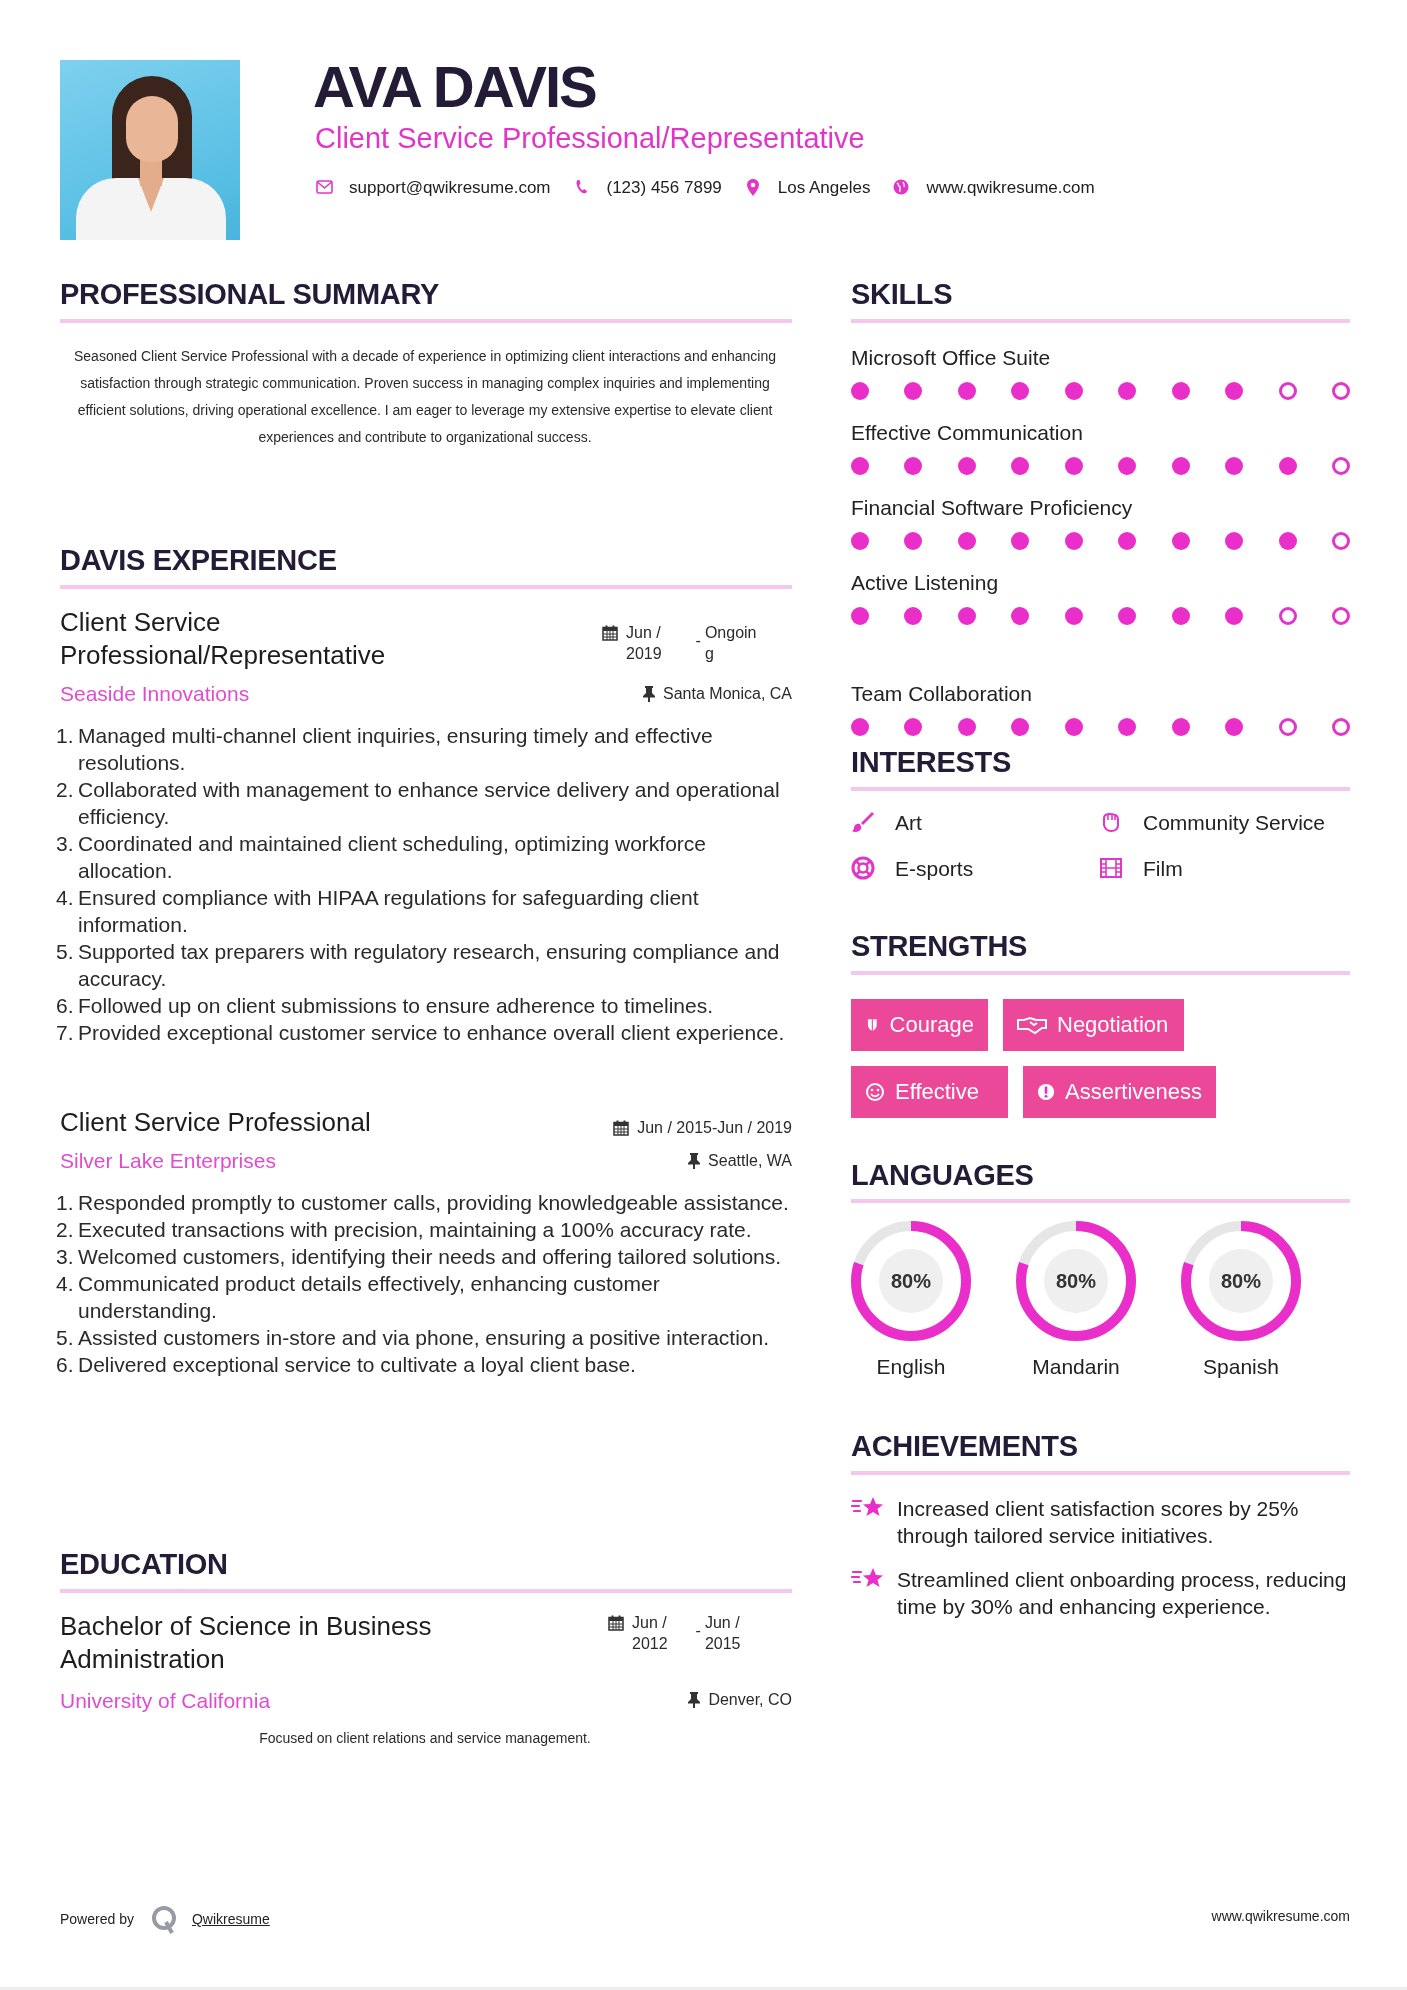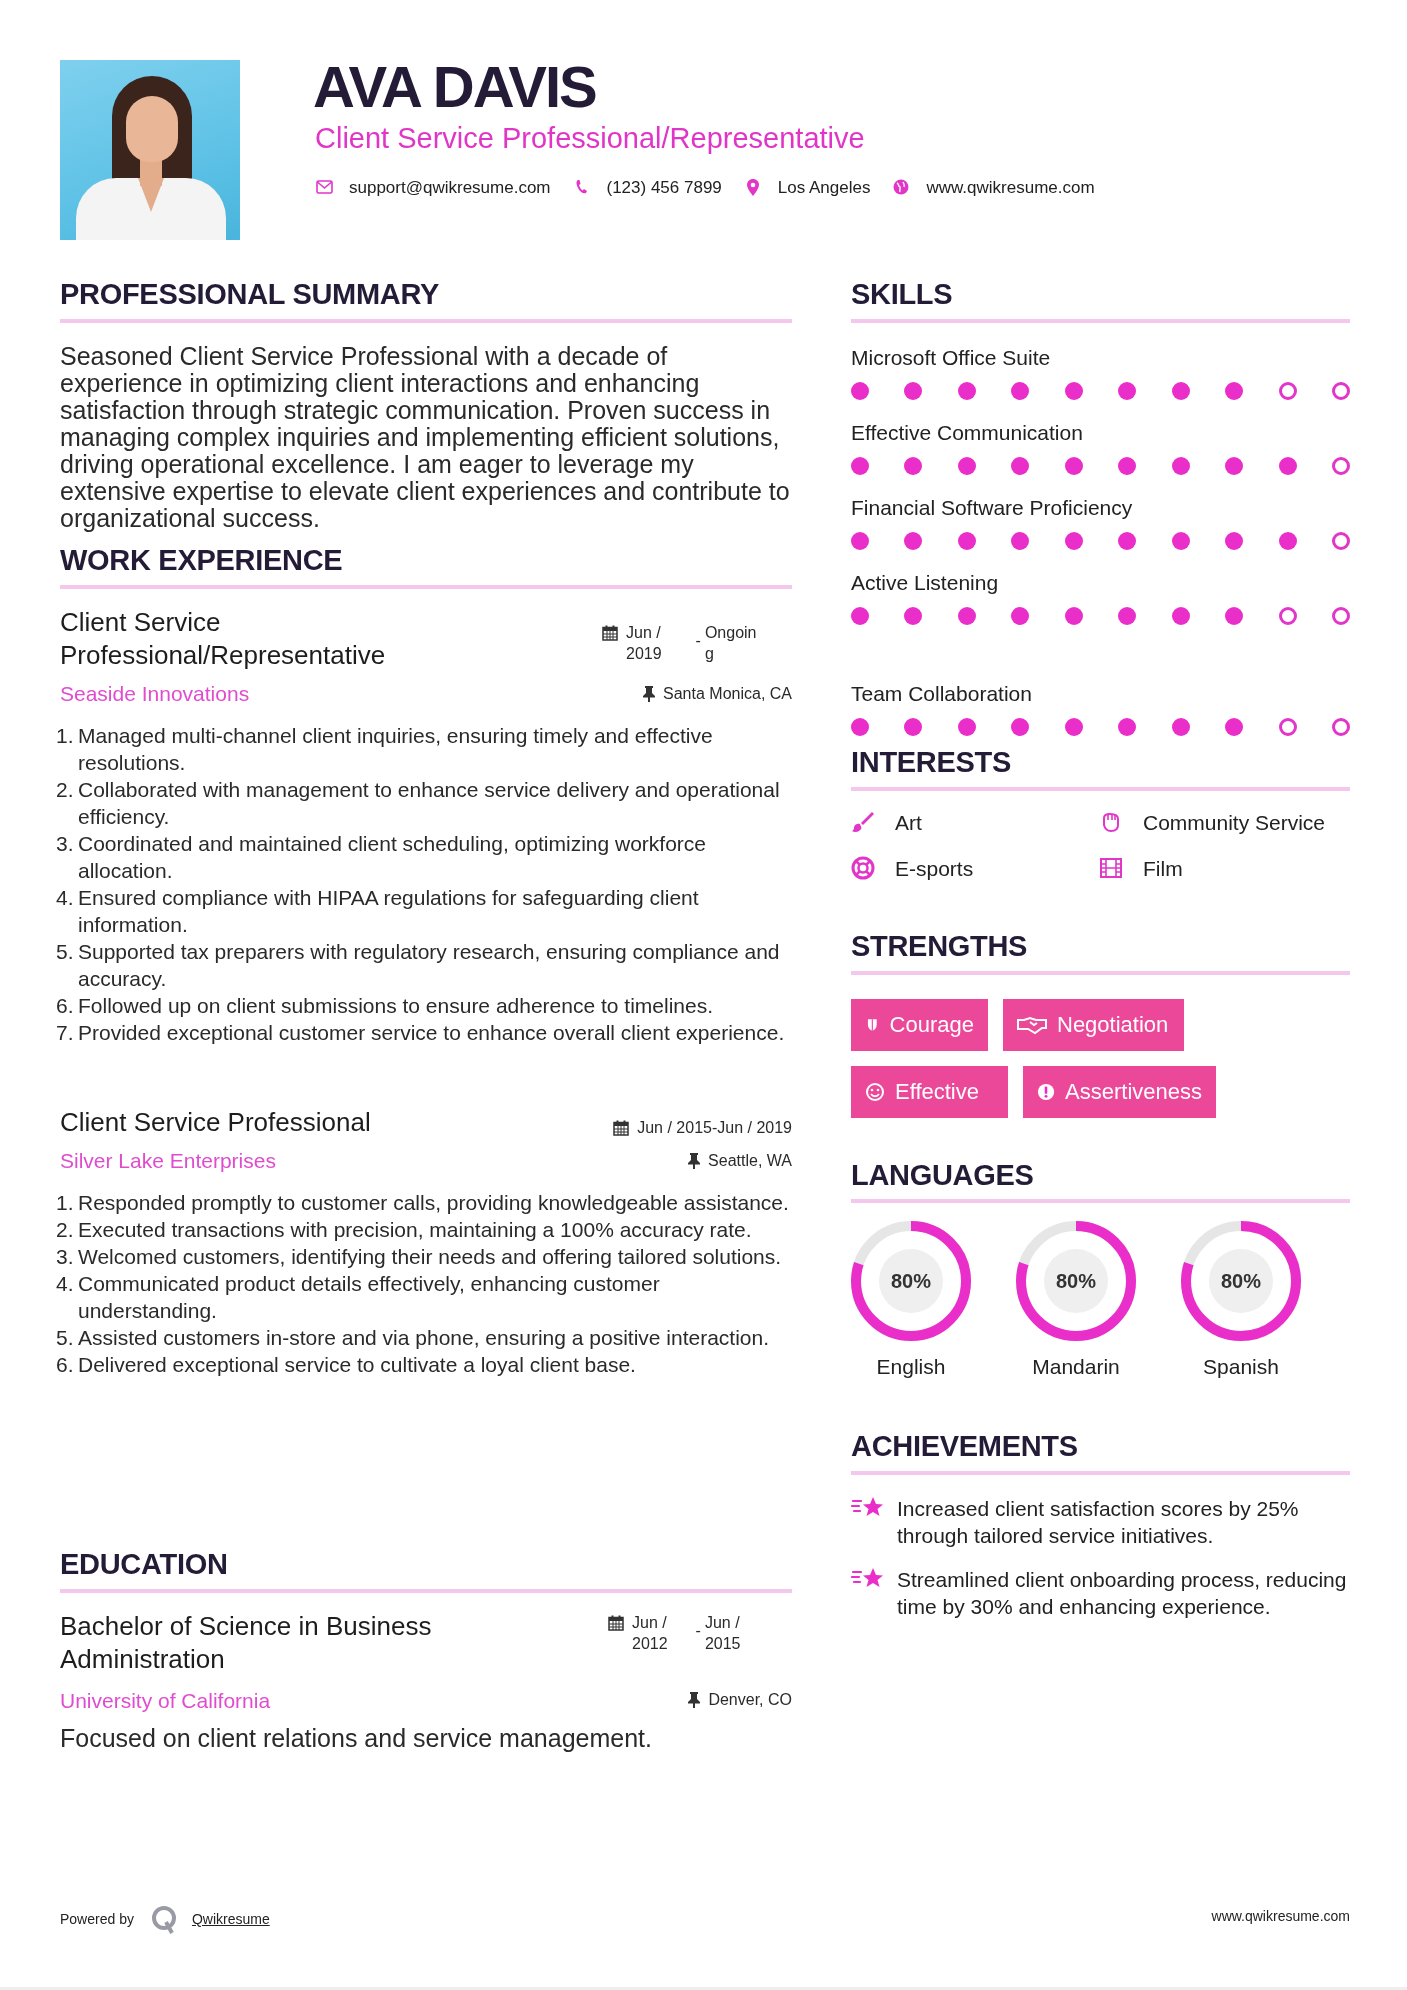--- a/index.html
+++ b/index.html
@@ -24,21 +24,21 @@
 
   
   .sec-title { position: absolute; font-size: 29px; font-weight: 700; color: #241b37; line-height: 1; letter-spacing: -0.3px; }
   .sec-rule { position: absolute; height: 4px; background: #f3c8ec; }
 
   .left { left: 60px; }
   .lw { width: 732px; }
   .right { left: 851px; }
   .rw { width: 499px; }
 
-  .para { position: absolute; font-size: 25px; line-height: 27px; color: #2a2a2a; }
+  .para { position: absolute; font-size: 14px; line-height: 27px; color: #2a2a2a; text-align: center; }
 
   .role { position: absolute; font-size: 26px; line-height: 33px; color: #1d1d1d; }
   .company { position: absolute; font-size: 21px; color: #e04ccf; line-height: 1; }
   .meta { position: absolute; font-size: 16px; color: #2a2a2a; line-height: 21px; display: flex; align-items: flex-start; }
   .meta .cal { width: 16px; height: 16px; margin-right: 8px; margin-top: 3px; }
   .meta .dash { margin: 0 6px 0 10px; }
   .loc { position: absolute; font-size: 16px; color: #2a2a2a; line-height: 1; display: flex; align-items: center; }
   .loc .pin { width: 12px; height: 16px; margin-right: 8px; }
 
   ol.bullets { position: absolute; list-style: none; font-size: 21px; line-height: 27px; color: #2a2a2a; }
@@ -129,21 +129,21 @@
           </svg>
       </span>
       <span>www.qwikresume.com</span>
     </div>
   </div>
 
   <div class="sec-title left" style="top:280px;">PROFESSIONAL SUMMARY</div>
   <div class="sec-rule left lw" style="top:319px;"></div>
   <div class="para left" style="top:343px; width:730px;">Seasoned Client Service Professional with a decade of experience in optimizing client interactions and enhancing satisfaction through strategic communication. Proven success in managing complex inquiries and implementing efficient solutions, driving operational excellence. I am eager to leverage my extensive expertise to elevate client experiences and contribute to organizational success.</div>
 
-  <div class="sec-title left" style="top:546px;">WORK EXPERIENCE</div>
+  <div class="sec-title left" style="top:546px;">DAVIS EXPERIENCE</div>
   <div class="sec-rule left lw" style="top:585px;"></div>
 
   <div class="role left" style="top:606px; width:480px;">
     <div>Client Service</div>
     <div>Professional/Representative</div>
   </div>
   <div class="meta" style="left:602px; top:622px;">
     <svg class="cal" viewBox="0 0 16 16">
         <rect x="1" y="2.5" width="14" height="12.5" fill="none" stroke="#333" stroke-width="1.5"></rect>
         <rect x="1" y="2.5" width="14" height="3.5" fill="#333"></rect>

